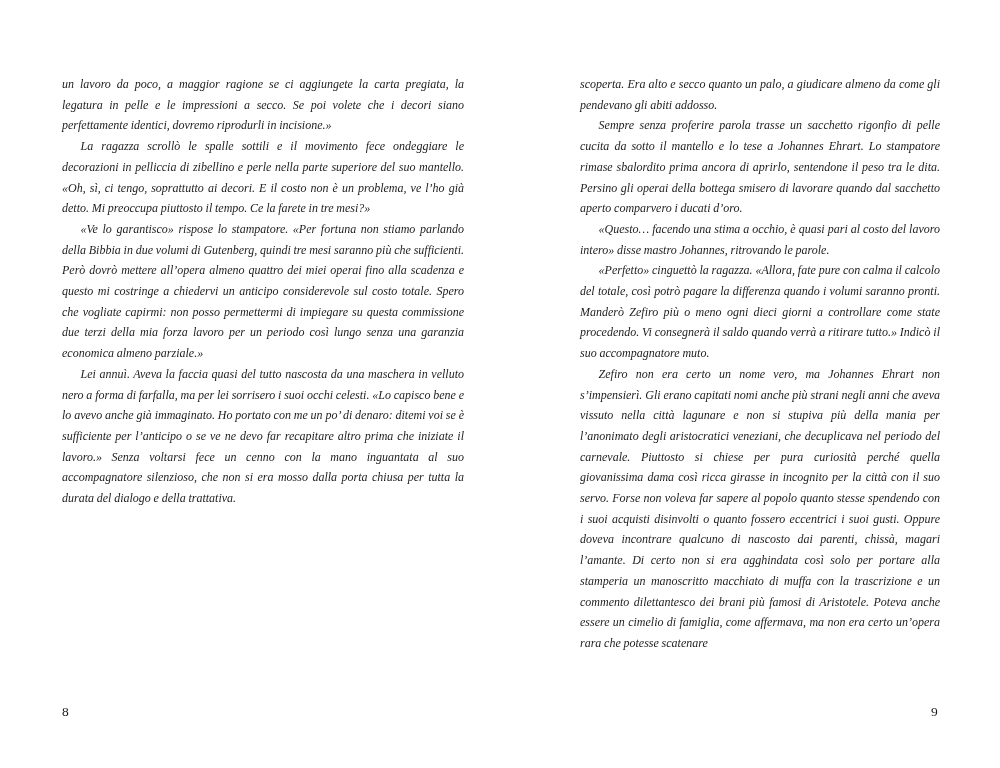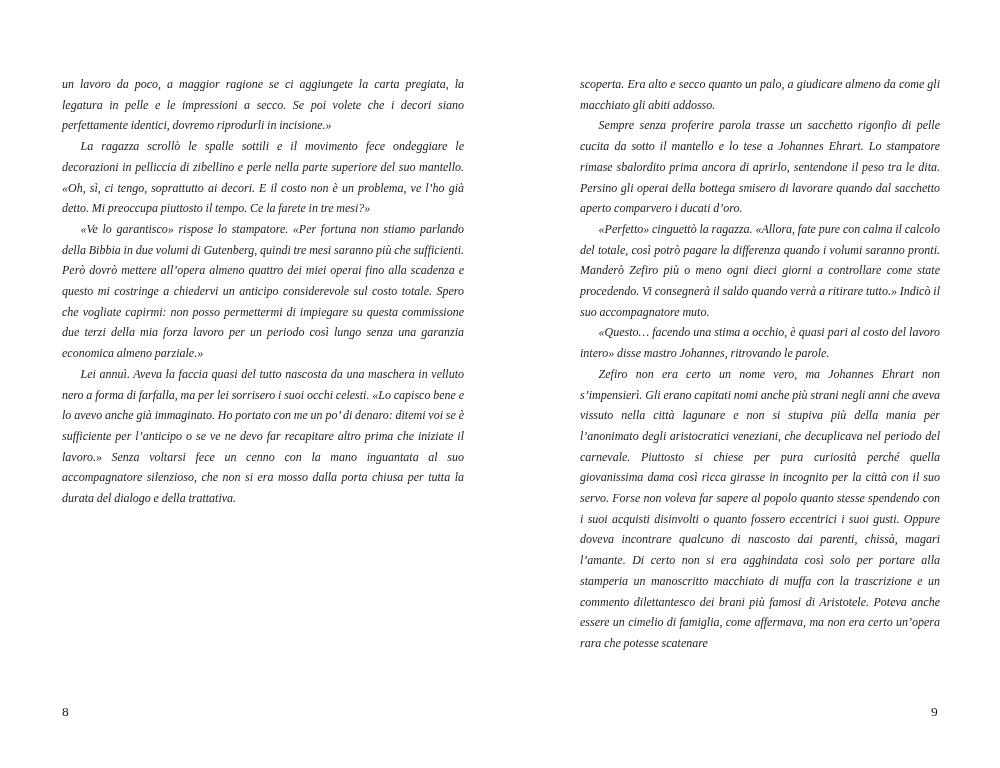--- a/index.html
+++ b/index.html
@@ -62,23 +62,23 @@
 <div class="spread">
 
   <div class="page-text page-text-left">
     <p>un lavoro da poco, a maggior ragione se ci aggiungete la carta pregiata, la legatura in pelle e le impressioni a secco. Se poi volete che i decori siano perfettamente identici, dovremo riprodurli in incisione.»</p>
     <p class="indent">La ragazza scrollò le spalle sottili e il movimento fece ondeggiare le decorazioni in pelliccia di zibellino e perle nella parte superiore del suo mantello. «Oh, sì, ci tengo, soprattutto ai decori. E il costo non è un problema, ve l’ho già detto. Mi preoccupa piuttosto il tempo. Ce la farete in tre mesi?»</p>
     <p class="indent">«Ve lo garantisco» rispose lo stampatore. «Per fortuna non stiamo parlando della Bibbia in due volumi di Gutenberg, quindi tre mesi saranno più che sufficienti. Però dovrò mettere all’opera almeno quattro dei miei operai fino alla scadenza e questo mi costringe a chiedervi un anticipo considerevole sul costo totale. Spero che vogliate capirmi: non posso permettermi di impiegare su questa commissione due terzi della mia forza lavoro per un periodo così lungo senza una garanzia economica almeno parziale.»</p>
     <p class="indent">Lei annuì. Aveva la faccia quasi del tutto nascosta da una maschera in velluto nero a forma di farfalla, ma per lei sorrisero i suoi occhi celesti. «Lo capisco bene e lo avevo anche già immaginato. Ho portato con me un po’ di denaro: ditemi voi se è sufficiente per l’anticipo o se ve ne devo far recapitare altro prima che iniziate il lavoro.» Senza voltarsi fece un cenno con la mano inguantata al suo accompagnatore silenzioso, che non si era mosso dalla porta chiusa per tutta la durata del dialogo e della trattativa.</p>
   </div>
 
   <div class="page-text page-text-right">
-    <p>scoperta. Era alto e secco quanto un palo, a giudicare almeno da come gli macchiato gli abiti addosso.</p>
+    <p>scoperta. Era alto e secco quanto un palo, a giudicare almeno da come gli pendevano gli abiti addosso.</p>
     <p class="indent">Sempre senza proferire parola trasse un sacchetto rigonfio di pelle cucita da sotto il mantello e lo tese a Johannes Ehrart. Lo stampatore rimase sbalordito prima ancora di aprirlo, sentendone il peso tra le dita. Persino gli operai della bottega smisero di lavorare quando dal sacchetto aperto comparvero i ducati d’oro.</p>
+    <p class="indent">«Questo… facendo una stima a occhio, è quasi pari al costo del lavoro intero» disse mastro Johannes, ritrovando le parole.</p>
     <p class="indent">«Perfetto» cinguettò la ragazza. «Allora, fate pure con calma il calcolo del totale, così potrò pagare la differenza quando i volumi saranno pronti. Manderò Zefiro più o meno ogni dieci giorni a controllare come state procedendo. Vi consegnerà il saldo quando verrà a ritirare tutto.» Indicò il suo accompagnatore muto.</p>
-    <p class="indent">«Questo… facendo una stima a occhio, è quasi pari al costo del lavoro intero» disse mastro Johannes, ritrovando le parole.</p>
     <p class="indent">Zefiro non era certo un nome vero, ma Johannes Ehrart non s’impensierì. Gli erano capitati nomi anche più strani negli anni che aveva vissuto nella città lagunare e non si stupiva più della mania per l’anonimato degli aristocratici veneziani, che decuplicava nel periodo del carnevale. Piuttosto si chiese per pura curiosità perché quella giovanissima dama così ricca girasse in incognito per la città con il suo servo. Forse non voleva far sapere al popolo quanto stesse spendendo con i suoi acquisti disinvolti o quanto fossero eccentrici i suoi gusti. Oppure doveva incontrare qualcuno di nascosto dai parenti, chissà, magari l’amante. Di certo non si era agghindata così solo per portare alla stamperia un manoscritto macchiato di muffa con la trascrizione e un commento dilettantesco dei brani più famosi di Aristotele. Poteva anche essere un cimelio di famiglia, come affermava, ma non era certo un’opera rara che potesse scatenare</p>
   </div>
 
   <div class="page-number page-number-left">8</div>
   <div class="page-number page-number-right">9</div>
 
 </div>
 
 </body></html>

